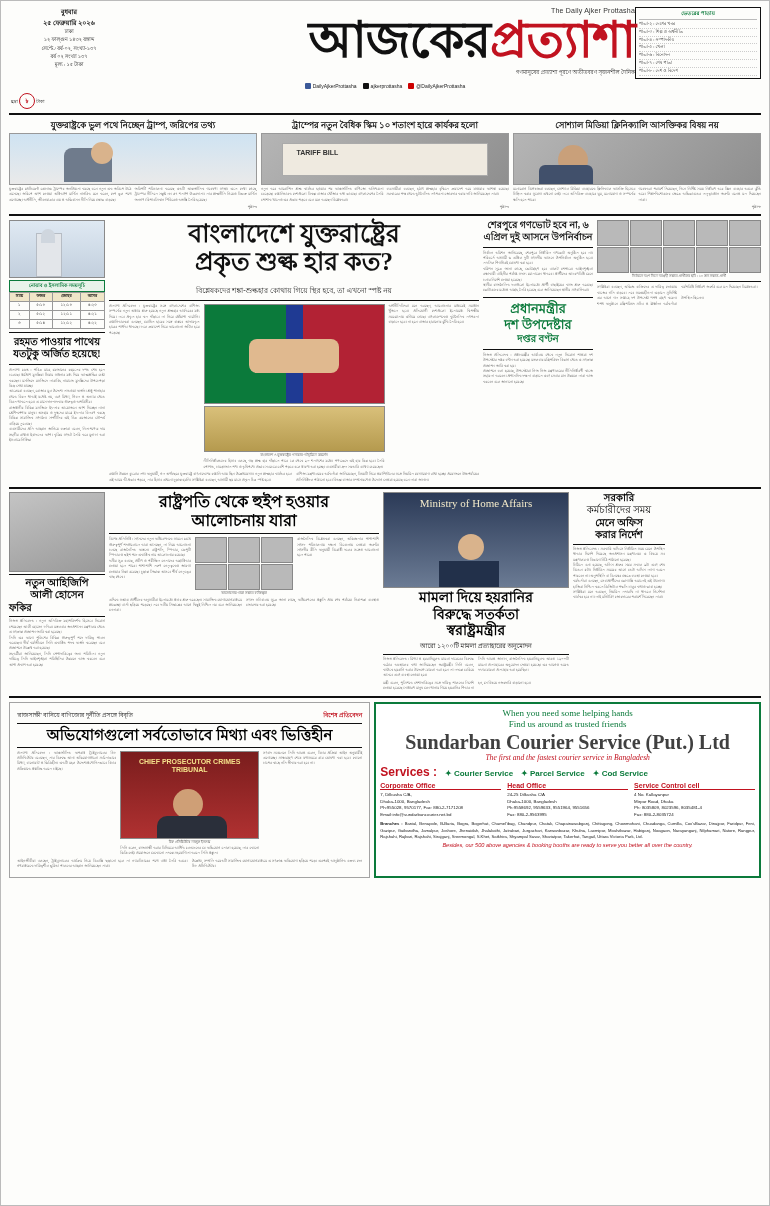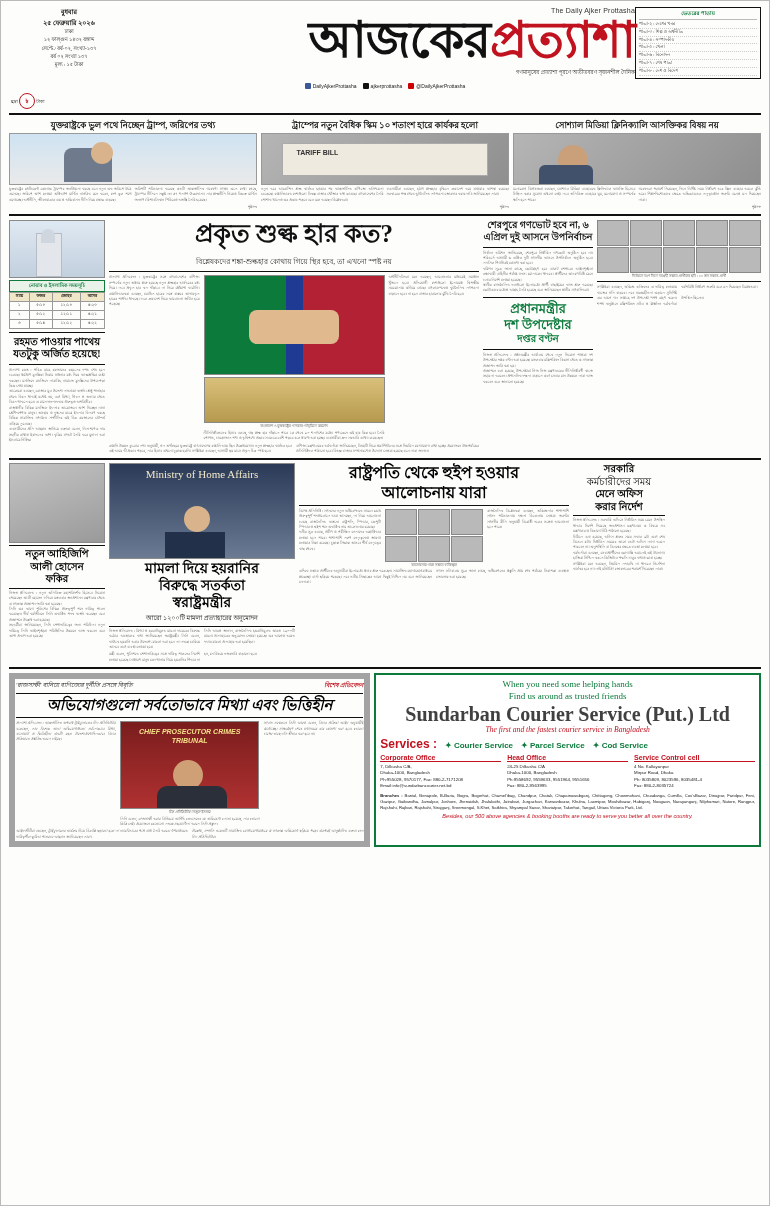--- a/index.html
+++ b/index.html
@@ -94,21 +94,21 @@
   .photo { background: #c9c9c9; border: 1px solid #8a8a8a; position: relative; overflow: hidden; }
   .grid9 { display: grid; grid-template-columns: repeat(5, 1fr); gap: 1px; }
   .grid9 .ph { height: 26px; background: #b9b9b9; border: .5px solid #888; }
 
   
   .band { display: flex; gap: 4px; padding: 3px 8px 0 8px; }
 
   
   .bottom { display: flex; gap: 4px; padding: 4px 8px 0 8px; }
   .special {
-    border: 6px solid #a3a3a3; padding: 1px; font-style: italic;
+    border: 1px solid #a3a3a3; padding: 7px;
   }
   .sp-tag { font-size: 6px; color: #c1121f; font-weight: bold; text-align: right; }
 
   
   .ad {
     border: 2px solid #0b7a3b; background: #fff; padding: 4px;
   }
   .ad-top { text-align: center; color: #0b7a3b; font-family: "Liberation Serif", serif; font-size: 9px; line-height: 1.3; }
   .ad-title { font-size: 20px; font-weight: bold; color: #404040; text-align: center; font-family: "Liberation Serif", serif; line-height: 1.1; }
   .ad-sub { font-size: 7.6px; color: #c1121f; text-align: center; font-family: "Liberation Serif", serif; font-style: italic; }
@@ -274,20 +274,21 @@
       <div class="rule" style="margin:3px 0;"></div>
       <div class="bn" style="font-size:10px;font-weight:bold;text-align:center;line-height:1.25;">রহমত পাওয়ার পাথেয় যতটুকু অর্জিত হয়েছে!</div>
       <div class="rule" style="margin:3px 0;"></div>
       <div class="tiny bn">প্রত্যাশা ডেস্ক : পবিত্র মাহে রমজানের রহমতের দশক শেষ হতে চলেছে। ধর্মপ্রাণ মুসল্লিরা সিয়াম সাধনার মধ্য দিয়ে আত্মশুদ্ধির চেষ্টা করছেন। মসজিদে মসজিদে তারাবিহ নামাজে মুসল্লিদের উপচেপড়া ভিড় দেখা যাচ্ছে।</div>
       <div class="tiny bn">আলেমরা বলছেন, রোজার মূল উদ্দেশ্য তাকওয়া অর্জন। শুধু পানাহার থেকে বিরত থাকাই যথেষ্ট নয়, বরং মিথ্যা, গিবত ও অন্যায় থেকে বিরত থাকতে হবে। এ মাসে দান-সদকার গুরুত্বও অপরিসীম।</div>
       <div class="tiny bn">রাজধানীর বিভিন্ন মসজিদে ইফতার আয়োজনে অংশ নিচ্ছেন নানা শ্রেণি-পেশার মানুষ। অসহায় ও দুস্থদের মাঝে ইফতার বিতরণ করছে বিভিন্ন সামাজিক সংগঠন। সম্প্রীতির এই চিত্র রমজানের সৌন্দর্য বাড়িয়ে তুলেছে।</div>
       <div class="tiny bn">ব্যবসায়ীদের প্রতি আহ্বান জানিয়ে বক্তারা বলেন, নিত্যপণ্যের দাম সহনীয় রাখাও ইবাদতের অংশ। কৃত্রিম সংকট তৈরি করে মুনাফা করা ইসলামে নিষিদ্ধ।</div>
     </div>
 
     <div class="col c2">
+      <div class="lead-h bn">বাংলাদেশে যুক্তরাষ্ট্রের</div>
       <div class="lead-h bn">প্রকৃত শুল্ক হার কত?</div>
       <div class="lead-sub bn">বিশ্লেষকদের শঙ্কা-শুল্কহার কোথায় গিয়ে স্থির হবে, তা এখনো স্পষ্ট নয়</div>
       <div class="rule" style="margin:3px 0;"></div>
       <div class="lead-cols">
         <div class="tiny bn">প্রত্যাশা প্রতিবেদন : যুক্তরাষ্ট্রের সঙ্গে বাংলাদেশের বাণিজ্য সম্পর্কের নতুন অধ্যায় শুরু হয়েছে নতুন শুল্কহার কার্যকরের মধ্য দিয়ে। তবে প্রকৃত হার কত দাঁড়াবে তা নিয়ে ধোঁয়াশা কাটেনি। রপ্তানিকারকরা বলছেন, ঘোষিত হারের সঙ্গে বাস্তবে আদায়কৃত হারের পার্থক্য থাকছে। ফলে ক্রয়াদেশ নিয়ে আলোচনা জটিল হয়ে পড়েছে।</div>
         <div style="flex:2;">
           <div class="photo flagimg" style="height:100px;">
             <div style="position:absolute;left:50%;top:52%;transform:translate(-50%,-50%);width:90px;height:34px;background:#e0b98f;border-radius:8px;"></div>
           </div>
           <div class="photo moneyimg" style="height:46px;margin-top:2px;"></div>
@@ -341,43 +342,25 @@
       <div class="rule2"></div>
     </div>
 
   <div class="band">
 
     <div style="width:96px;">
       <div class="photo face" style="height:80px;"></div>
       <div class="rule" style="margin:2px 0;"></div>
       <div class="bn" style="font-size:10px;font-weight:bold;text-align:center;line-height:1.25;">নতুন আহিজিপি</div>
       <div class="bn" style="font-size:10px;font-weight:bold;text-align:center;line-height:1.25;">আলী হোসেন</div>
-      <div class="bn" style="font-size:10px;font-weight:bold;text-align:center;line-height:1.25;">ফকির</div>
+      <div class="bn" style="font-size:10px;font-weight:bold;text-align:left;line-height:1.25;">ফকির</div>
       <div class="rule" style="margin:2px 0;"></div>
       <div class="tiny bn">নিজস্ব প্রতিবেদক : নতুন অতিরিক্ত মহাপরিদর্শক হিসেবে নিয়োগ পেয়েছেন আলী হোসেন ফকির। মঙ্গলবার জনপ্রশাসন মন্ত্রণালয় থেকে এ সংক্রান্ত প্রজ্ঞাপন জারি করা হয়েছে।</div>
       <div class="tiny bn">তিনি এর আগে পুলিশের বিভিন্ন গুরুত্বপূর্ণ পদে দায়িত্ব পালন করেছেন। দীর্ঘ কর্মজীবনে তিনি একাধিক পদক অর্জন করেছেন বলে প্রজ্ঞাপনে উল্লেখ করা হয়েছে।</div>
       <div class="tiny bn">সহকর্মীরা জানিয়েছেন, তিনি পেশাদারিত্বের জন্য পরিচিত। নতুন দায়িত্বে তিনি আইনশৃঙ্খলা পরিস্থিতির উন্নয়নে কাজ করবেন বলে আশা প্রকাশ করা হয়েছে।</div>
-    </div>
-
-    <div style="width:186px;">
-      <div class="photo podium" style="height:96px;">
-        <div style="position:absolute;top:4px;left:0;right:0;text-align:center;color:#f2e9c9;font-family:'Liberation Serif',serif;font-size:11px;">Ministry of Home Affairs</div>
-        <div style="position:absolute;left:40%;top:44%;width:26px;height:26px;border-radius:50%;background:#d9b38c;"></div>
-        <div style="position:absolute;left:30%;bottom:0;width:60px;height:26px;background:#22304a;"></div>
-      </div>
-      <div class="bn" style="font-size:14px;font-weight:bold;text-align:center;line-height:1.2;margin-top:2px;">মামলা দিয়ে হয়রানির</div>
-      <div class="bn" style="font-size:14px;font-weight:bold;text-align:center;line-height:1.2;">বিরুদ্ধে সতর্কতা</div>
-      <div class="bn" style="font-size:14px;font-weight:bold;text-align:center;line-height:1.2;">স্বরাষ্ট্রমন্ত্রীর</div>
-      <div class="bn" style="font-size:6.4px;text-align:center;margin-top:1px;">আরো ১২০০টি মামলা প্রত্যাহারের অনুমোদন</div>
-      <div class="rule" style="margin:2px 0;"></div>
-      <div style="display:flex;gap:4px;">
-        <div class="tiny bn" style="flex:1;">নিজস্ব প্রতিবেদক : মিথ্যা ও হয়রানিমূলক মামলা দায়েরের বিরুদ্ধে কঠোর অবস্থানের কথা জানিয়েছেন স্বরাষ্ট্রমন্ত্রী। তিনি বলেন, কাউকে হয়রানি করার উদ্দেশ্যে মামলা করা হলে তা তদন্তে বেরিয়ে আসবে এবং ব্যবস্থা নেওয়া হবে।</div>
-        <div class="tiny bn" style="flex:1;">তিনি আরও জানান, রাজনৈতিক হয়রানিমূলক আরও ১২০০টি মামলা প্রত্যাহারের অনুমোদন দেওয়া হয়েছে। এর আগেও কয়েক দফায় মামলা প্রত্যাহার করা হয়েছিল।</div>
-      </div>
-      <div class="tiny bn" style="margin-top:2px;column-count:2;column-gap:4px;">মন্ত্রী বলেন, পুলিশকে পেশাদারিত্বের সঙ্গে দায়িত্ব পালনের নির্দেশ দেওয়া হয়েছে। সাধারণ মানুষ যেন থানায় গিয়ে হয়রানির শিকার না হন, সে বিষয়ে নজরদারি বাড়ানো হবে।</div>
     </div>
 
     <div style="width:270px;">
       <div class="bn" style="font-size:16px;font-weight:bold;text-align:center;line-height:1.2;">রাষ্ট্রপতি থেকে হুইপ হওয়ার</div>
       <div class="bn" style="font-size:16px;font-weight:bold;text-align:center;line-height:1.2;">আলোচনায় যারা</div>
       <div class="rule" style="margin:3px 0;"></div>
       <div style="display:flex;gap:4px;">
         <div style="flex:1;">
           <div class="tiny bn">বিশেষ প্রতিনিধি : সংসদের নতুন অধিবেশনকে সামনে রেখে গুরুত্বপূর্ণ পদগুলোতে কারা আসছেন, তা নিয়ে আলোচনা চলছে রাজনৈতিক অঙ্গনে। রাষ্ট্রপতি, স্পিকার, ডেপুটি স্পিকার ও হুইপ পদে একাধিক নাম আলোচনায় রয়েছে।</div>
           <div class="tiny bn">দলীয় সূত্র বলছে, প্রবীণ ও পরীক্ষিত নেতাদের অগ্রাধিকার দেওয়া হতে পারে। পাশাপাশি তরুণ নেতৃত্বকেও জায়গা দেওয়ার চিন্তা রয়েছে। চূড়ান্ত সিদ্ধান্ত আসবে শীর্ষ নেতৃত্বের কাছ থেকে।</div>
@@ -396,20 +379,38 @@
         <div style="flex:1;">
           <div class="tiny bn">রাজনৈতিক বিশ্লেষকরা বলছেন, অভিজ্ঞতার পাশাপাশি সংসদ পরিচালনায় দক্ষতা বিবেচনায় নেওয়া জরুরি। সংসদীয় রীতি অনুযায়ী বিরোধী দলের সঙ্গেও আলোচনা হতে পারে।</div>
         </div>
       </div>
       <div style="display:flex;gap:4px;margin-top:2px;">
         <div class="tiny bn" style="flex:1;">এদিকে সম্ভাব্য প্রার্থীদের অনুসারীরা ইতোমধ্যে প্রচার শুরু করেছেন। সামাজিক যোগাযোগমাধ্যমে শুভেচ্ছা বার্তা ছড়িয়ে পড়েছে। তবে দলীয় সিদ্ধান্তের আগে কিছুই নিশ্চিত নয় বলে জানিয়েছেন নেতারা।</div>
         <div class="tiny bn" style="flex:1;">সংসদ সচিবালয় সূত্রে জানা গেছে, অধিবেশনের প্রস্তুতি প্রায় শেষ পর্যায়ে। নিরাপত্তা ব্যবস্থাও জোরদার করা হয়েছে।</div>
       </div>
     </div>
 
+    <div style="width:186px;">
+      <div class="photo podium" style="height:96px;">
+        <div style="position:absolute;top:4px;left:0;right:0;text-align:center;color:#f2e9c9;font-family:'Liberation Serif',serif;font-size:11px;">Ministry of Home Affairs</div>
+        <div style="position:absolute;left:40%;top:44%;width:26px;height:26px;border-radius:50%;background:#d9b38c;"></div>
+        <div style="position:absolute;left:30%;bottom:0;width:60px;height:26px;background:#22304a;"></div>
+      </div>
+      <div class="bn" style="font-size:14px;font-weight:bold;text-align:center;line-height:1.2;margin-top:2px;">মামলা দিয়ে হয়রানির</div>
+      <div class="bn" style="font-size:14px;font-weight:bold;text-align:center;line-height:1.2;">বিরুদ্ধে সতর্কতা</div>
+      <div class="bn" style="font-size:14px;font-weight:bold;text-align:center;line-height:1.2;">স্বরাষ্ট্রমন্ত্রীর</div>
+      <div class="bn" style="font-size:6.4px;text-align:center;margin-top:1px;">আরো ১২০০টি মামলা প্রত্যাহারের অনুমোদন</div>
+      <div class="rule" style="margin:2px 0;"></div>
+      <div style="display:flex;gap:4px;">
+        <div class="tiny bn" style="flex:1;">নিজস্ব প্রতিবেদক : মিথ্যা ও হয়রানিমূলক মামলা দায়েরের বিরুদ্ধে কঠোর অবস্থানের কথা জানিয়েছেন স্বরাষ্ট্রমন্ত্রী। তিনি বলেন, কাউকে হয়রানি করার উদ্দেশ্যে মামলা করা হলে তা তদন্তে বেরিয়ে আসবে এবং ব্যবস্থা নেওয়া হবে।</div>
+        <div class="tiny bn" style="flex:1;">তিনি আরও জানান, রাজনৈতিক হয়রানিমূলক আরও ১২০০টি মামলা প্রত্যাহারের অনুমোদন দেওয়া হয়েছে। এর আগেও কয়েক দফায় মামলা প্রত্যাহার করা হয়েছিল।</div>
+      </div>
+      <div class="tiny bn" style="margin-top:2px;column-count:2;column-gap:4px;">মন্ত্রী বলেন, পুলিশকে পেশাদারিত্বের সঙ্গে দায়িত্ব পালনের নির্দেশ দেওয়া হয়েছে। সাধারণ মানুষ যেন থানায় গিয়ে হয়রানির শিকার না হন, সে বিষয়ে নজরদারি বাড়ানো হবে।</div>
+    </div>
+
     <div style="width:92px;">
       <div class="bn" style="font-size:10px;font-weight:bold;text-align:center;line-height:1.25;">সরকারি</div>
       <div class="bn" style="font-size:10px;font-weight:normal;text-align:center;line-height:1.25;">কর্মচারীদের সময়</div>
       <div class="bn" style="font-size:10px;font-weight:bold;text-align:center;line-height:1.25;">মেনে অফিস</div>
       <div class="bn" style="font-size:10px;font-weight:bold;text-align:center;line-height:1.25;">করার নির্দেশ</div>
       <div class="rule" style="margin:2px 0;"></div>
       <div class="tiny bn">নিজস্ব প্রতিবেদক : সরকারি অফিসে নির্ধারিত সময় মেনে উপস্থিত থাকার নির্দেশ দিয়েছে জনপ্রশাসন মন্ত্রণালয়। এ বিষয়ে সব মন্ত্রণালয় ও বিভাগে চিঠি পাঠানো হয়েছে।</div>
       <div class="tiny bn">চিঠিতে বলা হয়েছে, অফিস শুরুর সময় সকাল ৯টা এবং শেষ বিকেল ৫টা। নির্ধারিত সময়ের আগে কেউ অফিস ত্যাগ করতে পারবেন না। অনুপস্থিতি বা বিলম্বের ক্ষেত্রে ব্যবস্থা নেওয়া হবে।</div>
       <div class="tiny bn">কর্মকর্তারা বলছেন, সেবাপ্রার্থীদের ভোগান্তি কমাতেই এই উদ্যোগ। হাজিরা নিশ্চিত করতে ডিজিটাল পদ্ধতি চালুর কথাও ভাবা হচ্ছে।</div>
       <div class="tiny bn">সংশ্লিষ্টরা মনে করছেন, নিয়মিত তদারকি না থাকলে নির্দেশনা কার্যকর হবে না। তাই মনিটরিং জোরদারের পরামর্শ দিয়েছেন তারা।</div>

